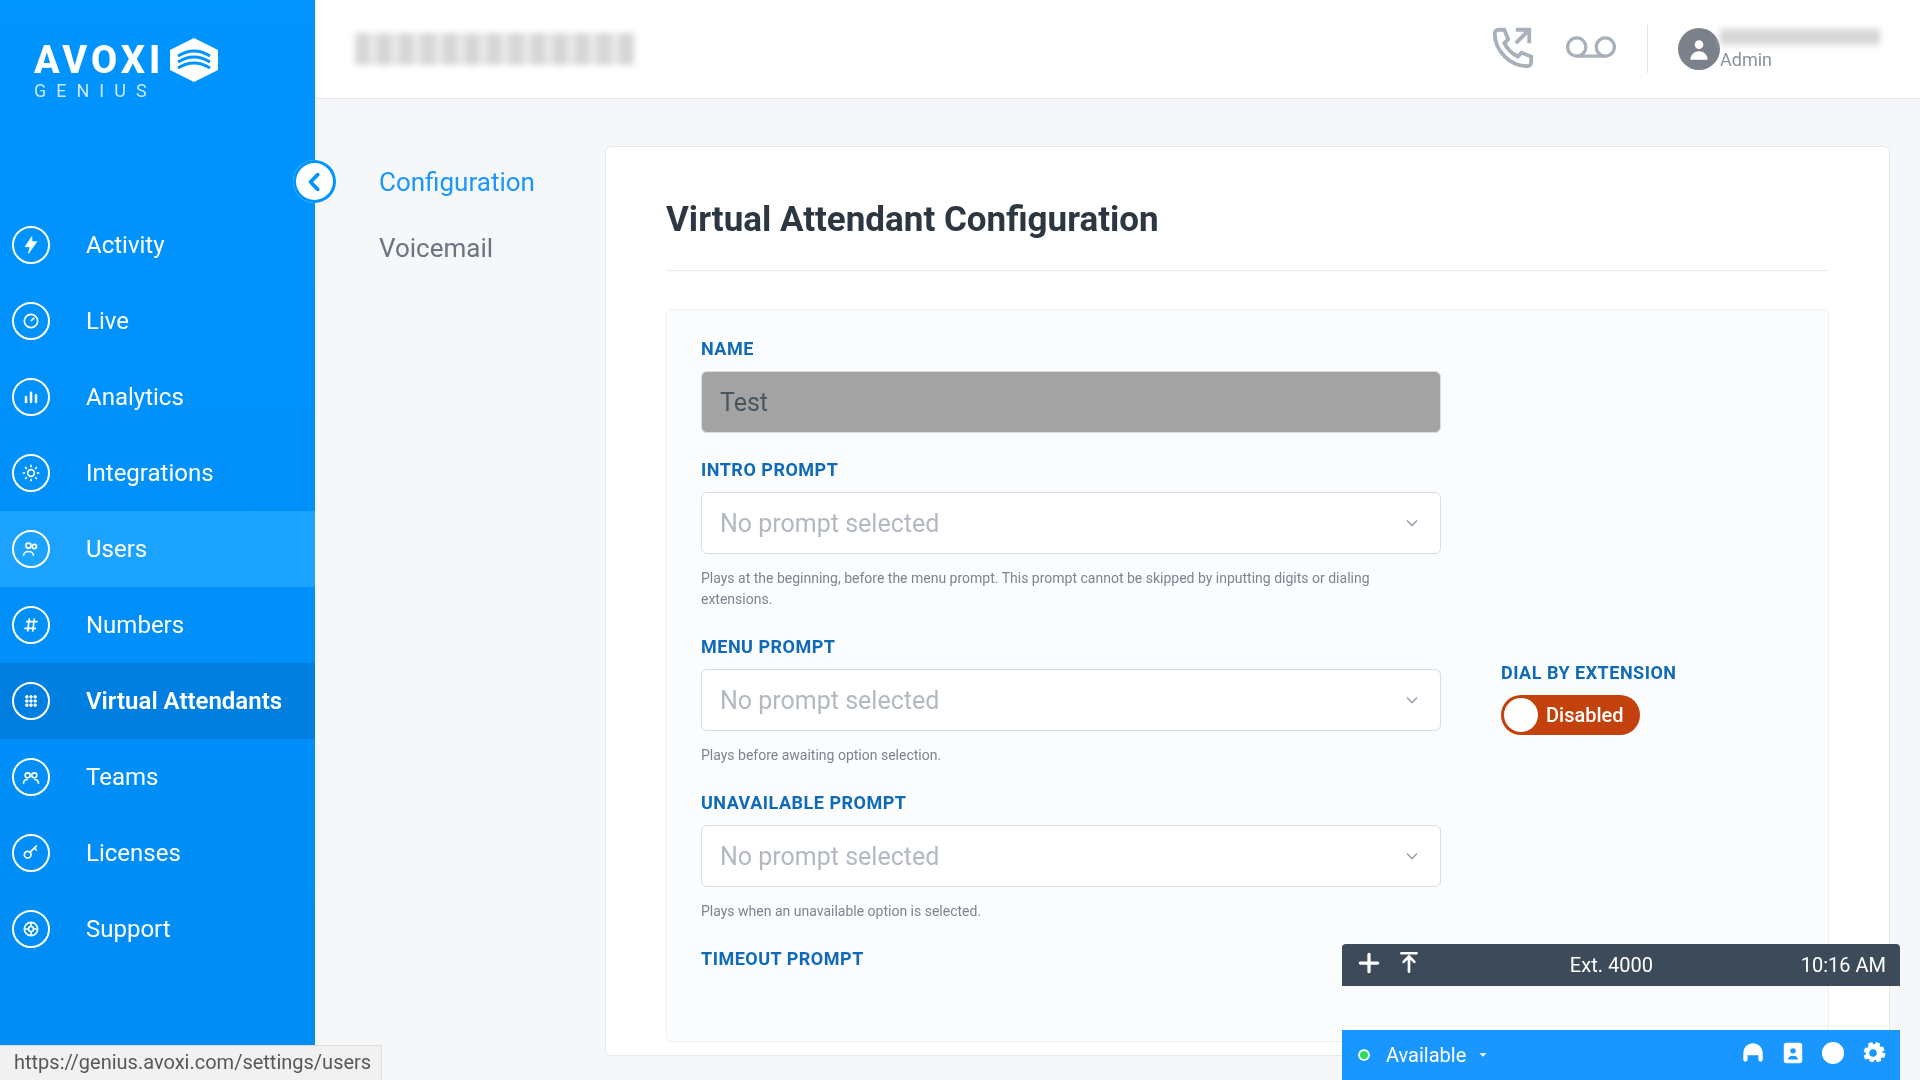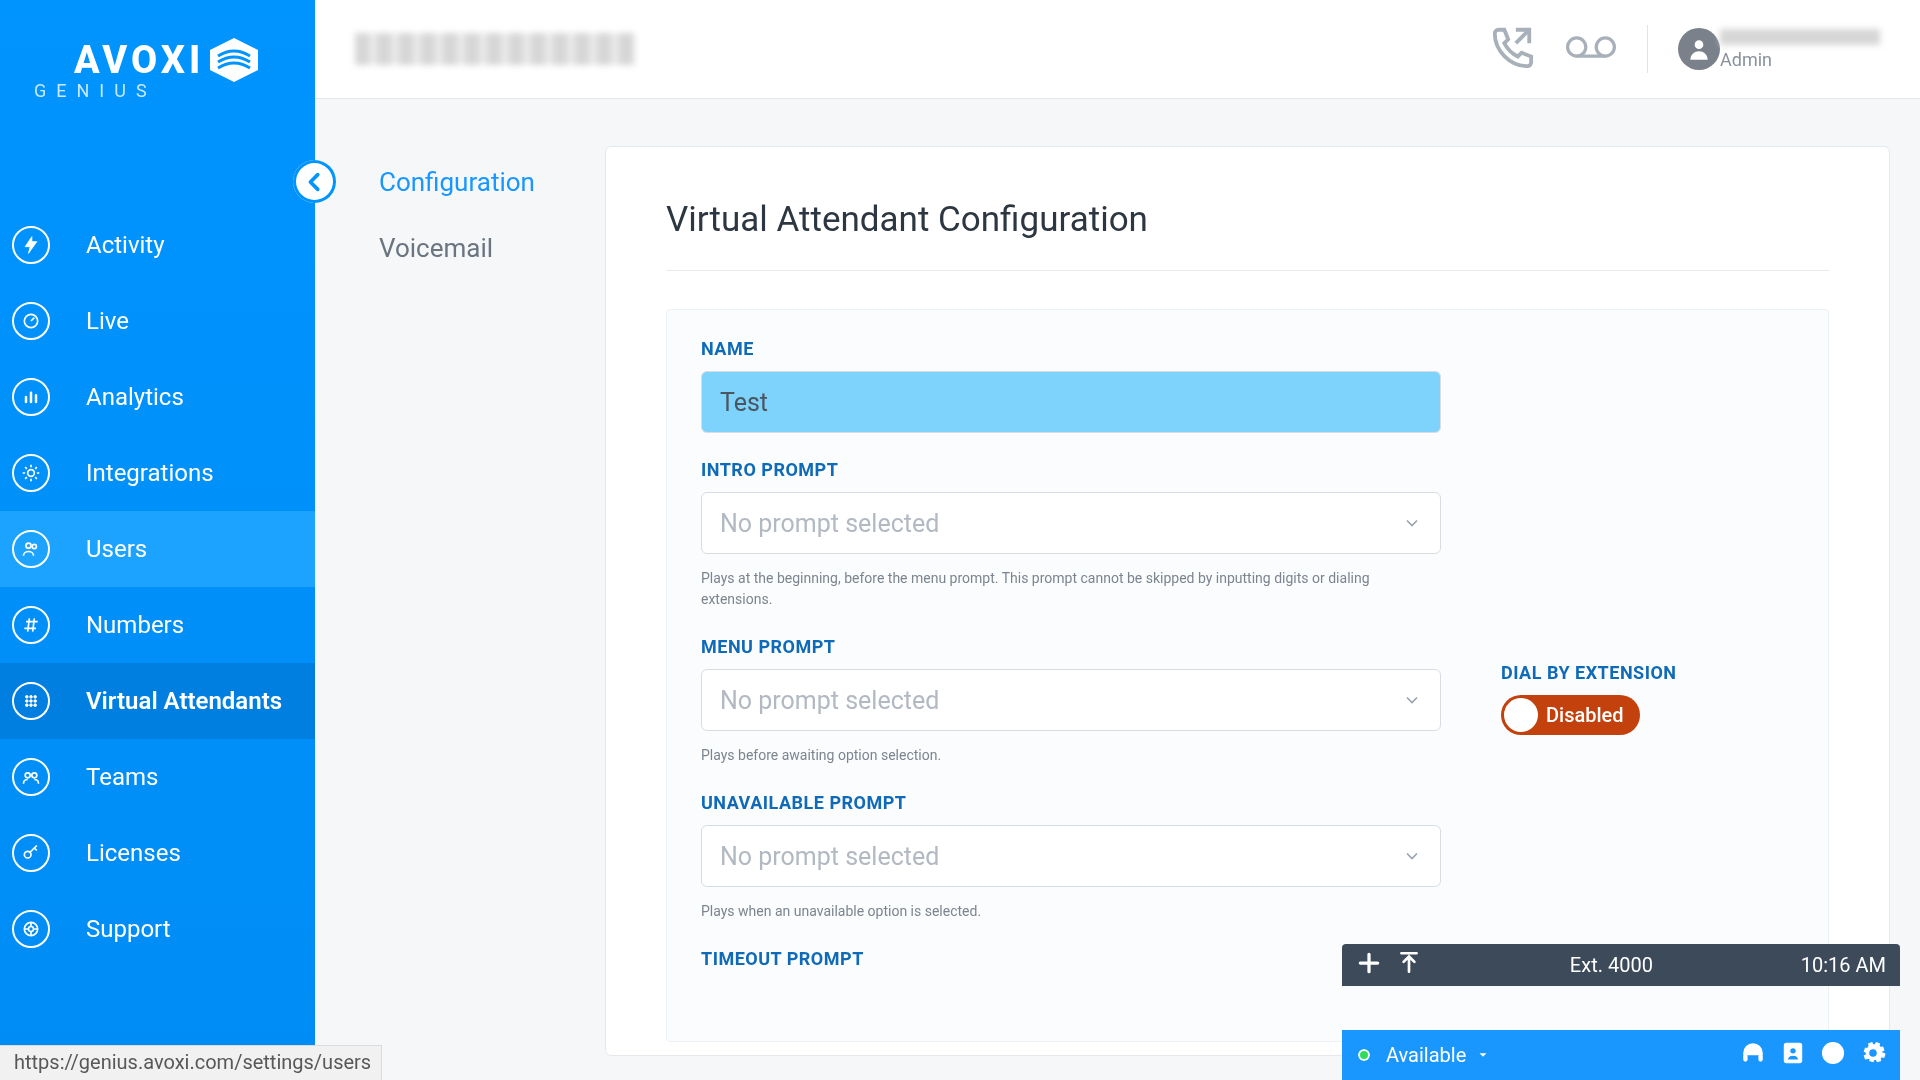--- a/index.html
+++ b/index.html
@@ -54,34 +54,34 @@
   .subnav { position:absolute; left:315px; top:99px; width:290px; padding:50px 0 0 64px; }
   .subnav-item { font-size:26px; color:#6b7580; padding:18px 0; cursor:pointer; }
   .subnav-item.active { color:#1a97ff; }
 
   
   .panel {
     position:absolute; left:605px; top:146px; width:1285px; height:910px;
     background:#fff; border:1px solid #e5e9ed; border-radius:6px; padding:52px 60px 40px 60px;
     overflow:hidden;
   }
-  .panel h1 { font-size:35px; font-weight:400; color:#2d3742; }
+  .panel h1 { font-size:35px; font-weight:700; color:#2d3742; }
   .panel-hr { border:none; border-top:1px solid #e8ecef; margin:30px 0 38px 0; }
 
   .inner-card {
     background:#fbfcfd; border:1px solid #eef1f4; border-radius:4px; padding:28px 34px 60px 34px;
     display:flex; gap:60px;
   }
   .col-main { width:740px; }
   .col-side { flex:1; padding-top:324px; }
 
   .field-label { color:#0f6ab8; font-size:18px; font-weight:700; letter-spacing:.5px; margin-bottom:12px; margin-top:26px; }
   .field-label.first { margin-top:0; }
   .text-input {
-    width:100%; height:62px; border:1px solid #d7dde3; border-radius:6px; background:#7dd3fc;
+    width:100%; height:62px; border:1px solid #d7dde3; border-radius:6px; background:#a3a3a3;
     font-size:25px; color:#4a5560; padding:12px 18px;
   }
   .select {
     width:100%; height:62px; border:1px solid #d7dde3; border-radius:6px; background:#fff;
     font-size:25px; color:#b2b9c2; padding:0 18px; display:flex; align-items:center; justify-content:space-between;
     cursor:pointer;
   }
   .select svg { width:20px; height:20px; stroke:#9aa3ad; fill:none; stroke-width:2; }
   .help-text { font-size:14px; color:#7c858f; margin-top:14px; line-height:1.5; }
 
@@ -116,21 +116,21 @@
   .caret-down { width:14px; height:14px; }
   .phone-bottom .spacer { flex:1; }
   .tool-ic { width:26px; height:26px; fill:#fff; stroke:#fff; }
 </style>
 </head>
 <body>
 <div class="scale">
 
 <aside class="sidebar">
   <div class="logo">
-    <div style="display:flex; align-items:center; gap:2px;margin-left:40px;">
+    <div style="display:flex; align-items:center; gap:2px;">
       <span class="logo-text">AVOXI</span>
       <svg width="56" height="48" viewBox="0 0 56 48">
         <path d="M28 2 L52 14 L52 34 L28 46 L4 34 L4 14 Z" fill="#fff"></path>
         <path d="M12 20 Q28 10 44 20 M12 26 Q28 16 44 26 M12 32 Q28 22 44 32" stroke="#0094ff" stroke-width="3" fill="none"></path>
       </svg>
     </div>
     <div class="logo-sub">GENIUS</div>
   </div>
 
   <nav class="nav">

